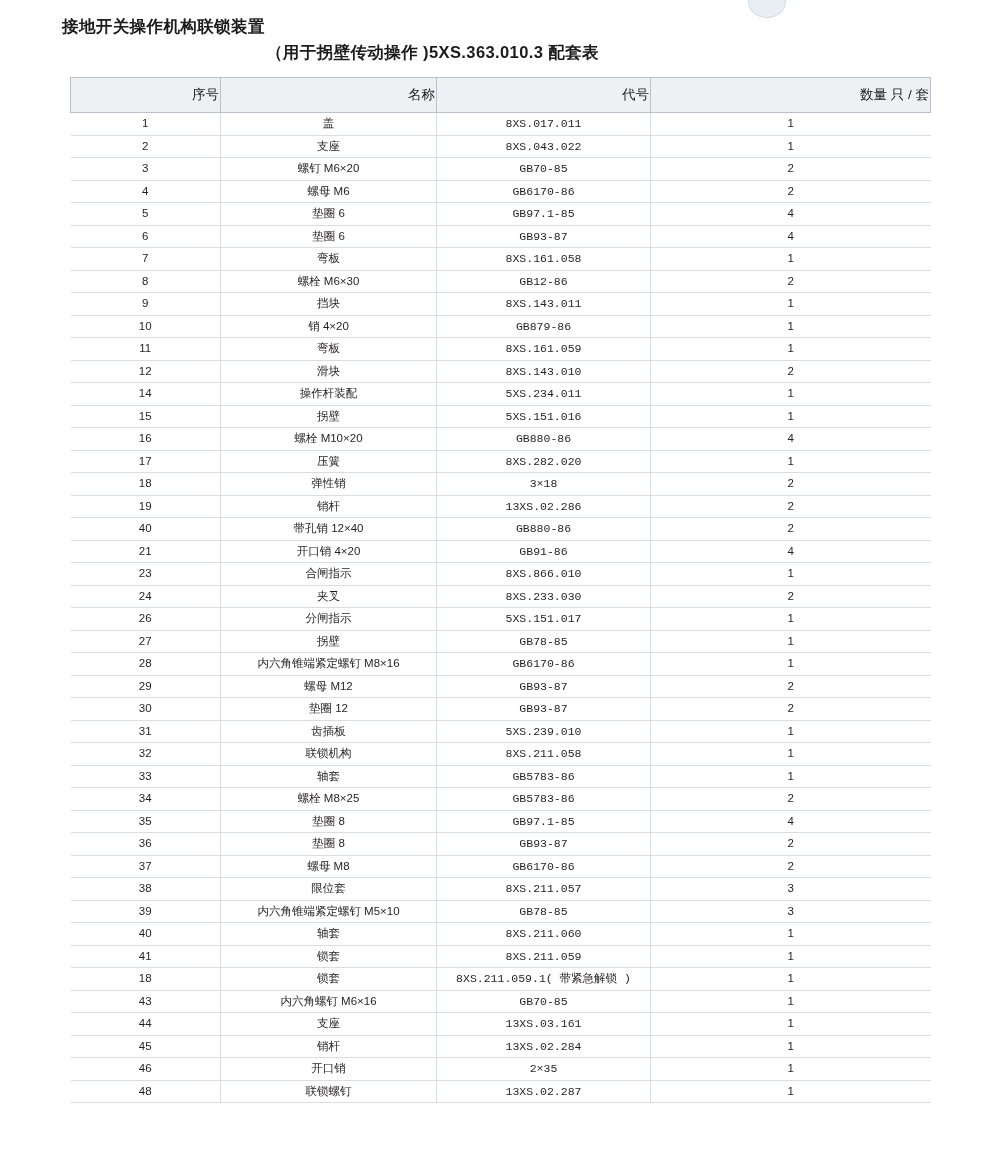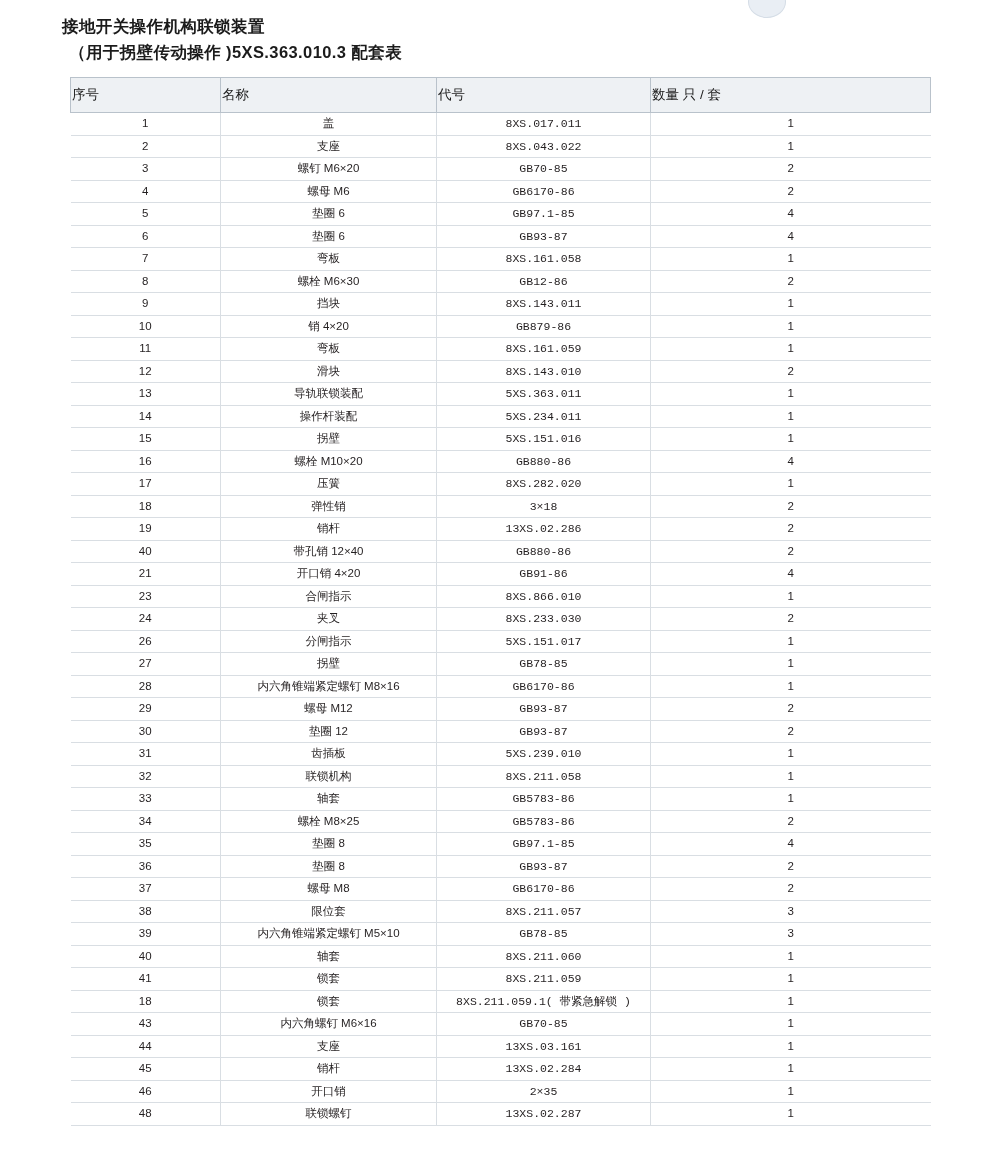--- a/index.html
+++ b/index.html
@@ -36,37 +36,38 @@
   }
   .title-line {
     font-size: 16.5px;
     font-weight: bold;
     letter-spacing: 0.4px;
     line-height: 1.55;
     color: #1b1b1b;
   }
   .title-line.second {
     padding-left: 7px;
+    text-align: center;
   }
   table.parts {
     border-collapse: collapse;
     margin: 6px 0 0 70px;
     width: 860px;
     table-layout: fixed;
   }
   table.parts thead th {
     background: #eef1f4;
     font-size: 13.5px;
     font-weight: normal;
     color: #1b1b1b;
     height: 32px;
     border-top: 1px solid #b9c2cb;
     border-bottom: 1px solid #b9c2cb;
     border-right: 1px solid #b9c2cb;
-    text-align: left;
+    text-align: right;
     vertical-align: middle;
   }
   table.parts thead th:first-child {
     border-left: 1px solid #b9c2cb;
   }
   table.parts tbody td {
     font-size: 11.5px;
     color: #231f20;
     height: 21.5px;
     line-height: 21.5px;
@@ -188,26 +189,20 @@
           <td class="c-code">8XS.161.059</td>
           <td class="c-qty">1</td>
         </tr>
         <tr>
           <td class="c-idx">12</td>
           <td class="c-name">滑块</td>
           <td class="c-code">8XS.143.010</td>
           <td class="c-qty">2</td>
         </tr>
         <tr>
-          <td class="c-idx">13</td>
-          <td class="c-name">导轨联锁装配</td>
-          <td class="c-code">5XS.363.011</td>
-          <td class="c-qty">1</td>
-        </tr>
-        <tr>
           <td class="c-idx">14</td>
           <td class="c-name">操作杆装配</td>
           <td class="c-code">5XS.234.011</td>
           <td class="c-qty">1</td>
         </tr>
         <tr>
           <td class="c-idx">15</td>
           <td class="c-name">拐壁</td>
           <td class="c-code">5XS.151.016</td>
           <td class="c-qty">1</td>

